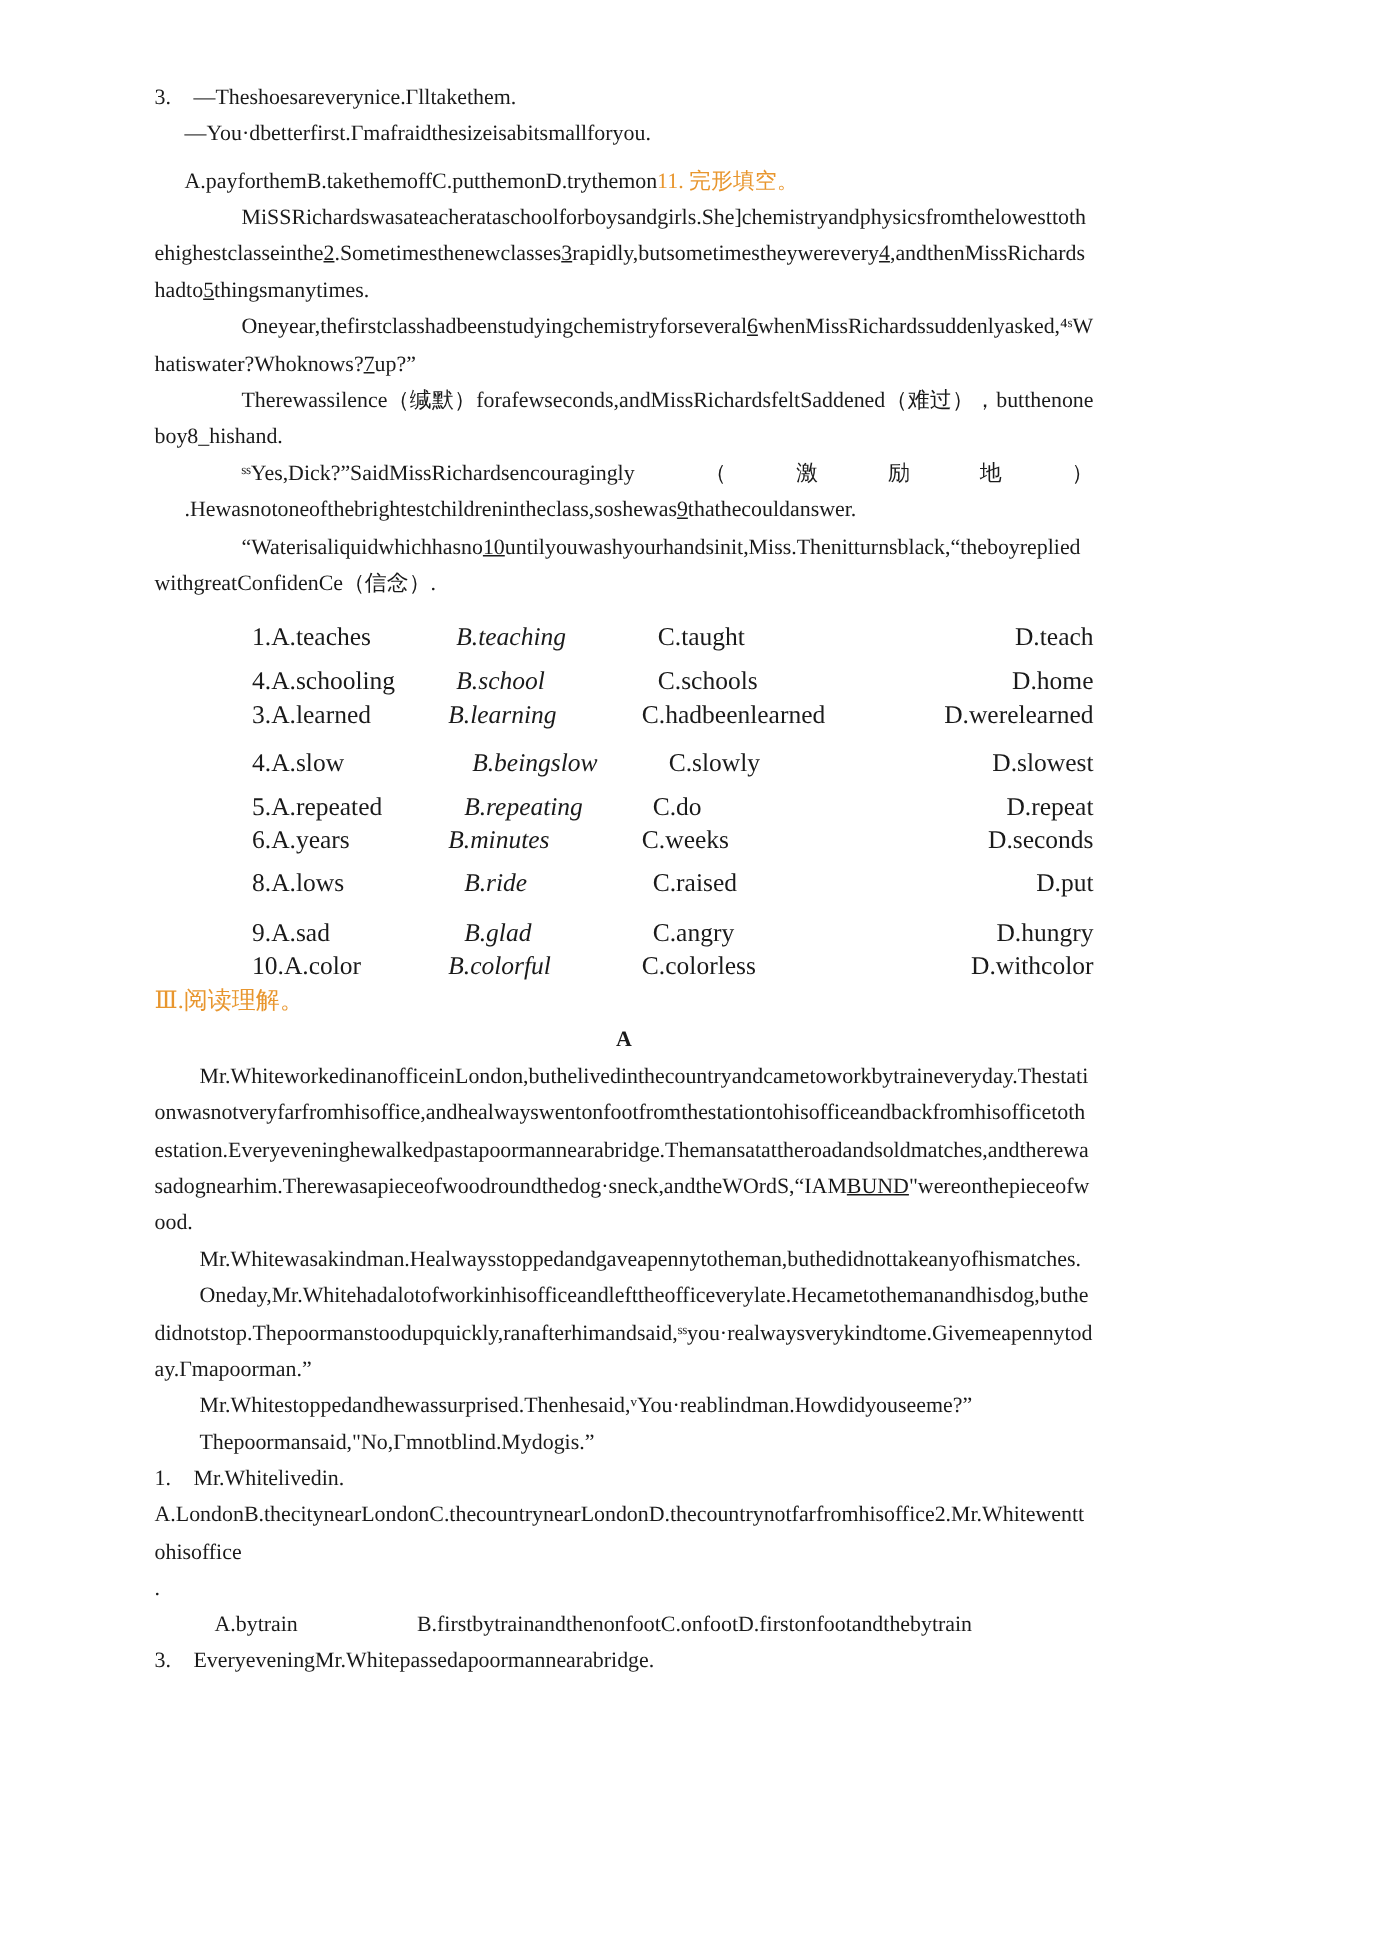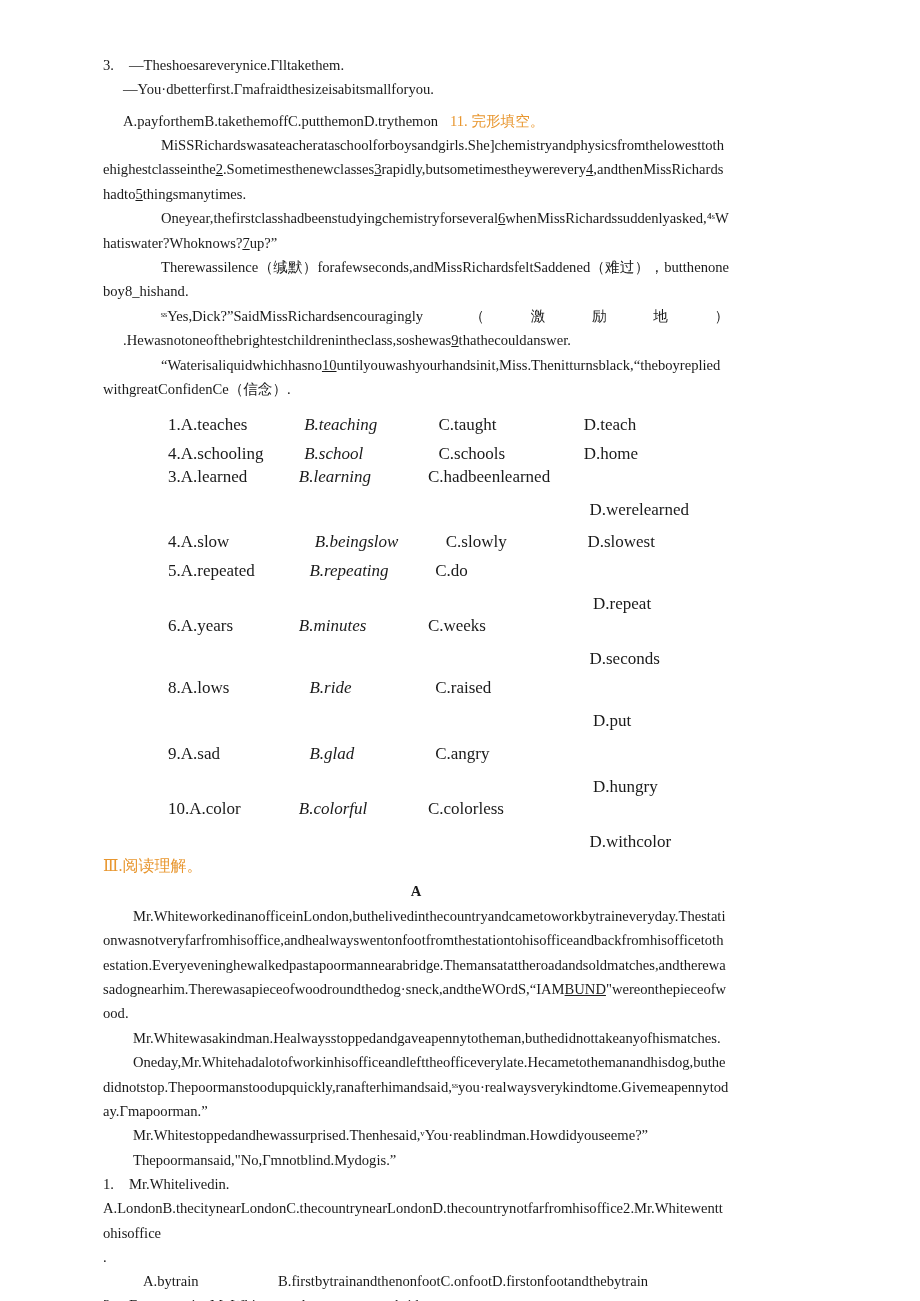--- a/index.html
+++ b/index.html
@@ -42,21 +42,20 @@
   }
   .indent-1 { text-indent: 30px; }
   .indent-2 { text-indent: 58px; }
   .indent-3 { text-indent: 20px; }
   .q-num {
     display: inline-block;
     width: 26px;
   }
   .orange {
     color: #e8962e;
-    margin-left: 12px;
   }
   .u { text-decoration: underline; }
 
   
   .gap-sm { height: 8px; }
   .gap-md { height: 13px; }
 
   
   .opts {
     margin: 0;
@@ -67,23 +66,23 @@
     font-size: 17px;
     line-height: 22.6px;
     white-space: nowrap;
   }
   .opt-row > span {
     display: block;
   }
   .c0 { width: 150px; }
   .c1 { width: 148px; font-style: italic; }
   .c2 { width: 160px; }
-  .c3 { width: 160px; }
+  .c3 { width: 160px; text-align: right; }
   .pad-b { padding-left: 14px; }
-  .pad-d { padding-left: 22px; margin-top: 33px; }
+  .pad-d { padding-left: 22px; }
 
   
   .sec-label {
     font-size: 16px;
     line-height: 24px;
     margin: 0;
   }
   .hdr-A {
     font-size: 14.6px;
     font-weight: bold;

